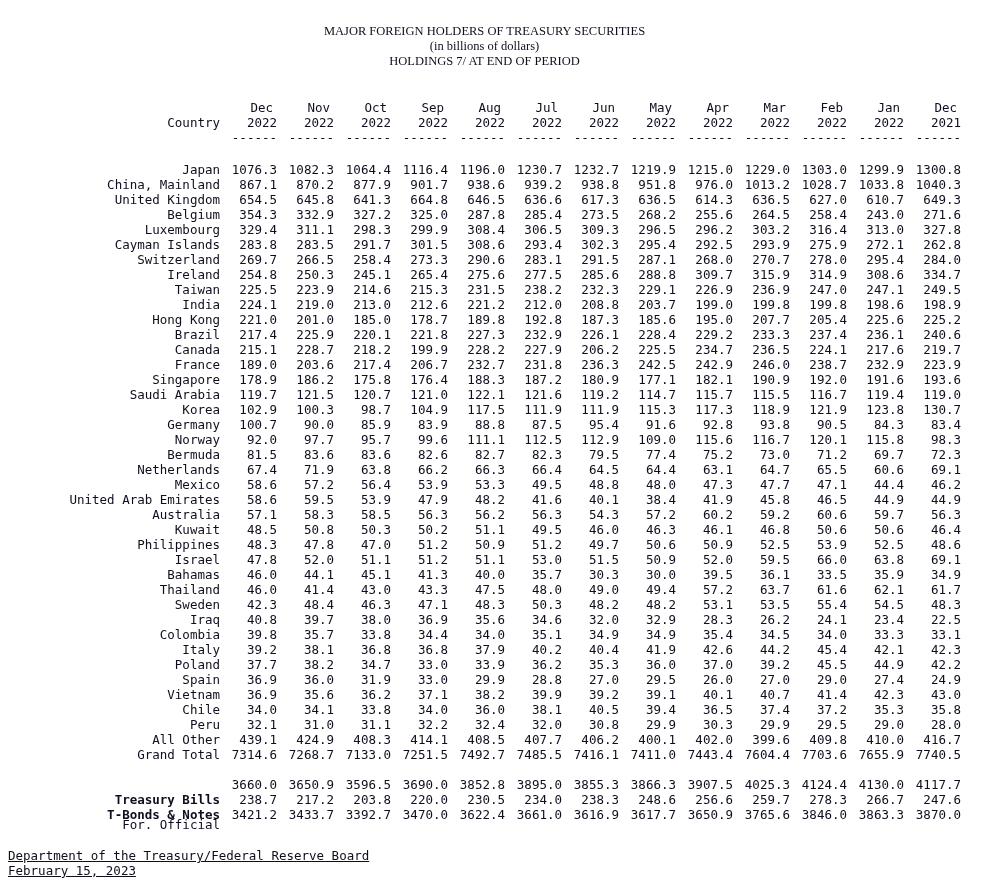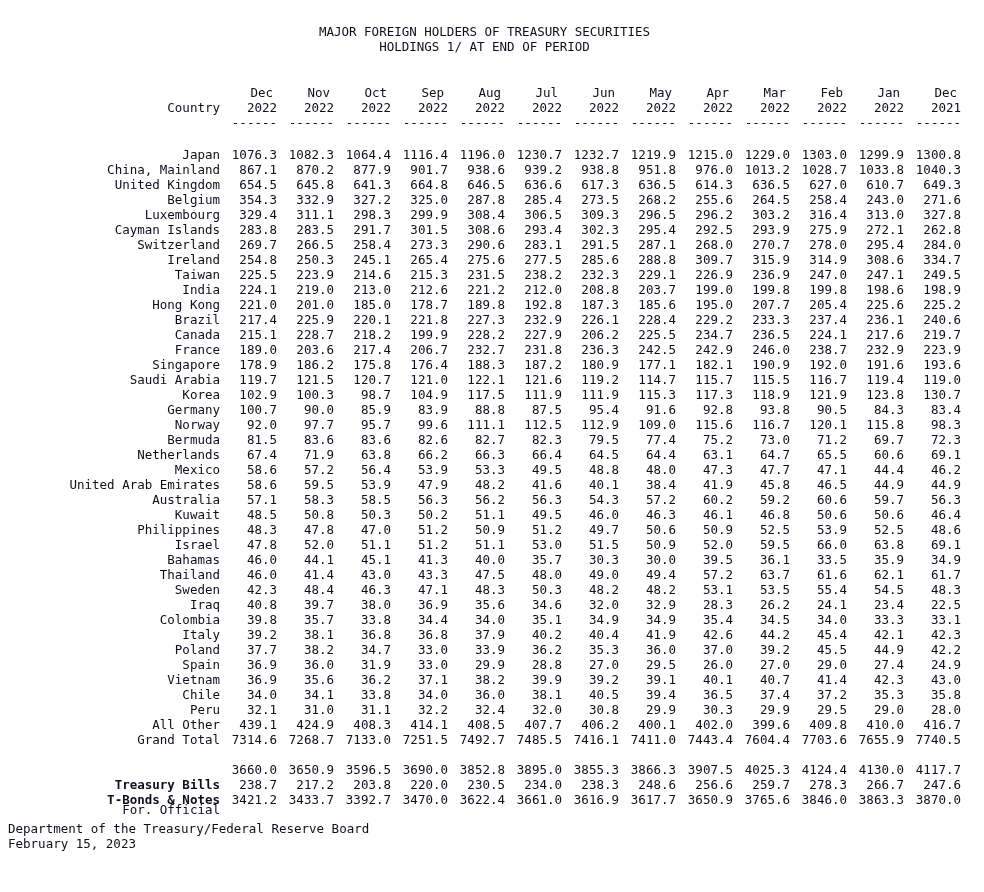--- a/index.html
+++ b/index.html
@@ -17,20 +17,21 @@
     overflow: hidden;
   }
   .content {
     padding: 24px 0 0 8px;
     width: 953px;
   }
   .title-block {
     width: 953px;
     text-align: center;
     margin-bottom: 31px;
+    font-family: Liberation Serif, serif;
   }
   .trow {
     display: flex;
     height: 15px;
     white-space: pre;
   }
   .c-name {
     width: 212px;
     flex: 0 0 212px;
     text-align: right;
@@ -40,30 +41,31 @@
     width: 57px;
     flex: 0 0 57px;
     text-align: right;
   }
   .c-month { padding-right: 4px; box-sizing: border-box; }
   .indent-1 { padding-left: 8px; box-sizing: border-box; margin-top: 40px; }
   .indent-2 { padding-left: 16px; box-sizing: border-box; font-weight: bold; }
   .sp15 { height: 15px; }
   .sp17 { height: 17px; }
   .sp14 { height: 14px; }
-  .footer { margin-top: 0; }
+  .footer { margin-top: 12px; text-decoration: underline; }
 </style>
 </head>
 <body>
 
 <div class="content">
 
   <div class="title-block">
     <div>MAJOR FOREIGN HOLDERS OF TREASURY SECURITIES</div>
-    <div>HOLDINGS 1/ AT END OF PERIOD</div>
+    <div>(in billions of dollars)</div>
+    <div>HOLDINGS 7/ AT END OF PERIOD</div>
   </div>
 
   <div id="table-body">
       <div class="trow"><div class="c-name"></div><div class="c-val c-month">Dec</div><div class="c-val c-month">Nov</div><div class="c-val c-month">Oct</div><div class="c-val c-month">Sep</div><div class="c-val c-month">Aug</div><div class="c-val c-month">Jul</div><div class="c-val c-month">Jun</div><div class="c-val c-month">May</div><div class="c-val c-month">Apr</div><div class="c-val c-month">Mar</div><div class="c-val c-month">Feb</div><div class="c-val c-month">Jan</div><div class="c-val c-month">Dec</div></div>
       <div class="trow"><div class="c-name">Country</div><div class="c-val">2022</div><div class="c-val">2022</div><div class="c-val">2022</div><div class="c-val">2022</div><div class="c-val">2022</div><div class="c-val">2022</div><div class="c-val">2022</div><div class="c-val">2022</div><div class="c-val">2022</div><div class="c-val">2022</div><div class="c-val">2022</div><div class="c-val">2022</div><div class="c-val">2021</div></div>
       <div class="trow"><div class="c-name"></div><div class="c-val">------</div><div class="c-val">------</div><div class="c-val">------</div><div class="c-val">------</div><div class="c-val">------</div><div class="c-val">------</div><div class="c-val">------</div><div class="c-val">------</div><div class="c-val">------</div><div class="c-val">------</div><div class="c-val">------</div><div class="c-val">------</div><div class="c-val">------</div></div>
       <div class="sp17"></div>
       <div class="trow"><div class="c-name">Japan</div><div class="c-val">1076.3</div><div class="c-val">1082.3</div><div class="c-val">1064.4</div><div class="c-val">1116.4</div><div class="c-val">1196.0</div><div class="c-val">1230.7</div><div class="c-val">1232.7</div><div class="c-val">1219.9</div><div class="c-val">1215.0</div><div class="c-val">1229.0</div><div class="c-val">1303.0</div><div class="c-val">1299.9</div><div class="c-val">1300.8</div></div>
       <div class="trow"><div class="c-name">China, Mainland</div><div class="c-val">867.1</div><div class="c-val">870.2</div><div class="c-val">877.9</div><div class="c-val">901.7</div><div class="c-val">938.6</div><div class="c-val">939.2</div><div class="c-val">938.8</div><div class="c-val">951.8</div><div class="c-val">976.0</div><div class="c-val">1013.2</div><div class="c-val">1028.7</div><div class="c-val">1033.8</div><div class="c-val">1040.3</div></div>
       <div class="trow"><div class="c-name">United Kingdom</div><div class="c-val">654.5</div><div class="c-val">645.8</div><div class="c-val">641.3</div><div class="c-val">664.8</div><div class="c-val">646.5</div><div class="c-val">636.6</div><div class="c-val">617.3</div><div class="c-val">636.5</div><div class="c-val">614.3</div><div class="c-val">636.5</div><div class="c-val">627.0</div><div class="c-val">610.7</div><div class="c-val">649.3</div></div>

